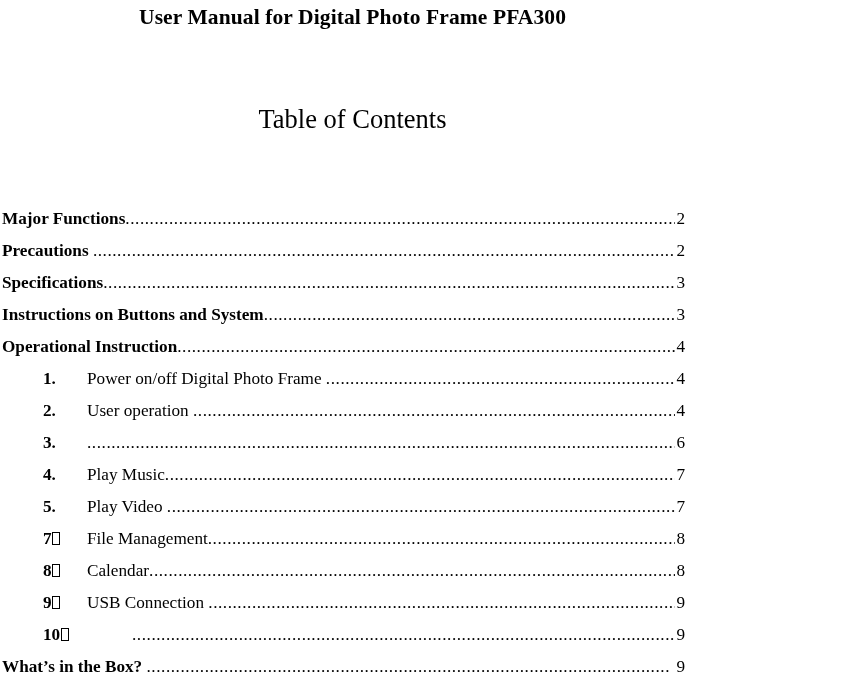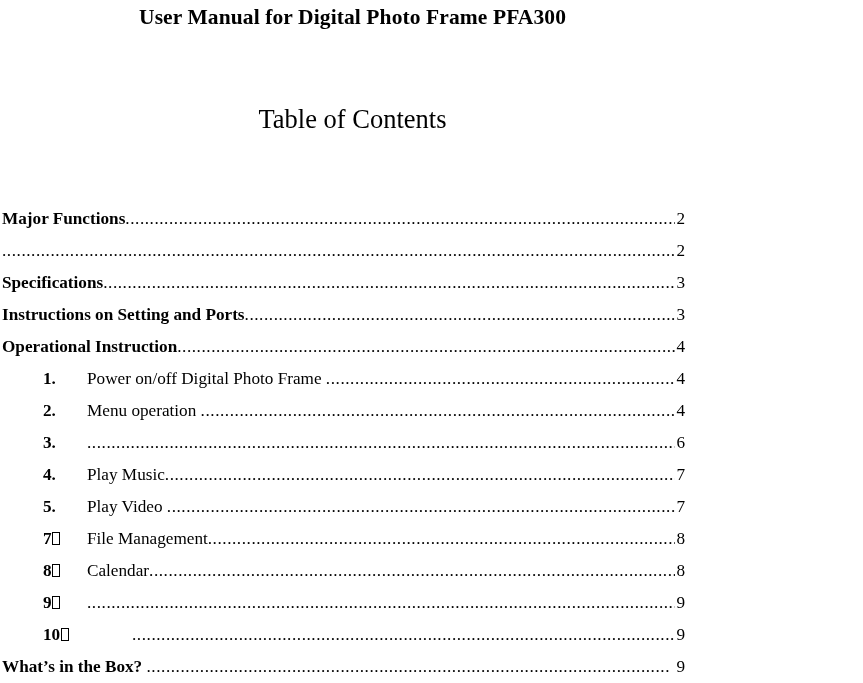--- a/index.html
+++ b/index.html
@@ -149,47 +149,48 @@
 
   <h2 class="toc-heading">Table of Contents</h2>
 
   <ul class="toc">
       <li class="toc-row lvl1">
         <span class="label">Major Functions</span>
         <span class="leader"></span>
         <span class="pageno">2</span>
       </li>
       <li class="toc-row lvl1">
+        <span class="label gap">Precautions</span>
         <span class="leader"></span>
         <span class="pageno">2</span>
       </li>
       <li class="toc-row lvl1">
         <span class="label">Specifications</span>
         <span class="leader"></span>
         <span class="pageno">3</span>
       </li>
       <li class="toc-row lvl1">
-        <span class="label">Instructions on Setting and Ports</span>
+        <span class="label">Instructions on Buttons and System</span>
         <span class="leader"></span>
         <span class="pageno">3</span>
       </li>
       <li class="toc-row lvl1">
         <span class="label">Operational Instruction</span>
         <span class="leader"></span>
         <span class="pageno">4</span>
       </li>
       <li class="toc-row lvl2">
         <span class="num">1.</span>
         <span class="label gap">Power on/off Digital Photo Frame</span>
         <span class="leader"></span>
         <span class="pageno">4</span>
       </li>
       <li class="toc-row lvl2">
         <span class="num">2.</span>
-        <span class="label gap">Menu operation</span>
+        <span class="label gap">User operation</span>
         <span class="leader"></span>
         <span class="pageno">4</span>
       </li>
       <li class="toc-row lvl2">
         <span class="num">3.</span>
         <span class="leader"></span>
         <span class="pageno">6</span>
       </li>
       <li class="toc-row lvl2">
         <span class="num">4.</span>
@@ -210,20 +211,21 @@
         <span class="pageno">8</span>
       </li>
       <li class="toc-row lvl2">
         <span class="num">8<span class="tofu"></span></span>
         <span class="label">Calendar</span>
         <span class="leader"></span>
         <span class="pageno">8</span>
       </li>
       <li class="toc-row lvl2">
         <span class="num">9<span class="tofu"></span></span>
+        <span class="label gap">USB Connection</span>
         <span class="leader"></span>
         <span class="pageno">9</span>
       </li>
       <li class="toc-row lvl2">
         <span class="num wide">10<span class="tofu"></span></span>
         <span class="leader"></span>
         <span class="pageno">9</span>
       </li>
       <li class="toc-row lvl1">
         <span class="label gap">What’s in the Box?</span>

